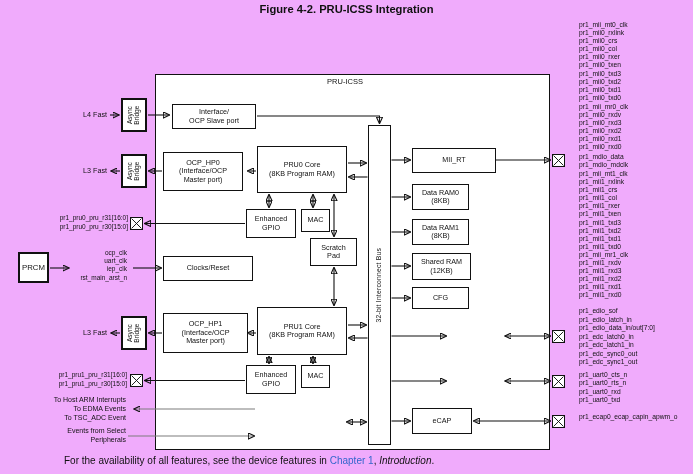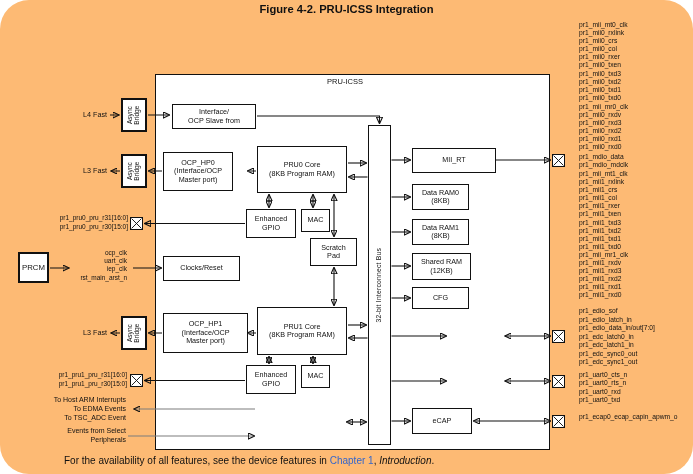--- a/index.html
+++ b/index.html
@@ -1,18 +1,18 @@
 <!DOCTYPE html>
 <html><head>
 <meta charset="utf-8">
 <style>
   html,body { margin:0; padding:0; background:#fff; }
   .page {
-    position:relative; width:693px; height:474px; background:#fdba74; overflow:hidden;
-    font-family:"Liberation Sans", "DejaVu Sans", sans-serif; color:#111;border-radius:29px;
+    position:relative; width:693px; height:474px; background:#f0abfc; overflow:hidden;
+    font-family:"Liberation Sans", "DejaVu Sans", sans-serif; color:#111;
   }
   * { box-sizing:border-box; }
   .title {
     position:absolute; left:0; top:3px; width:693px; text-align:center;
     font-size:11.2px; font-weight:bold; z-index:2;
   }
   .wires { position:absolute; left:0; top:0; z-index:1; pointer-events:none; }
   .wires line, .wires path { stroke:#111; stroke-width:1.1; fill:none; }
   .wires .gray { stroke:#7d7d7d; }
   .container-box {
@@ -123,32 +123,32 @@
 Bridge</span>
   </div>
   <div class="box ab thick" style="left:121px;top:316px;width:26px;height:34px">
     <span class="rot">Async
 Bridge</span>
   </div>
 
   <div class="box thick" style="left:18px;top:252px;width:31px;height:31px;font-size:7.8px">PRCM</div>
 
   <div class="box" style="left:172px;top:104px;width:84px;height:25px">Interface/
-OCP Slave from</div>
-  <div class="box" style="left:163px;top:152px;width:70px;height:39px">OCP_HP0
+OCP Slave port</div>
+  <div class="box" style="left:163px;top:152px;width:80px;height:39px">OCP_HP0
 (Interface/OCP
 Master port)</div>
   <div class="box" style="left:257px;top:146px;width:90px;height:47px">PRU0 Core
 (8KB Program RAM)</div>
   <div class="box" style="left:246px;top:209px;width:50px;height:29px">Enhanced
 GPIO</div>
   <div class="box" style="left:301px;top:209px;width:29px;height:23px">MAC</div>
   <div class="box" style="left:310px;top:238px;width:47px;height:28px">Scratch
 Pad</div>
-  <div class="box" style="left:163px;top:256px;width:77px;height:25px">Clocks/Reset</div>
+  <div class="box" style="left:163px;top:256px;width:90px;height:25px">Clocks/Reset</div>
   <div class="box" style="left:163px;top:313px;width:85px;height:40px">OCP_HP1
 (Interface/OCP
 Master port)</div>
   <div class="box" style="left:257px;top:307px;width:90px;height:48px">PRU1 Core
 (8KB Program RAM)</div>
   <div class="box" style="left:246px;top:365px;width:50px;height:29px">Enhanced
 GPIO</div>
   <div class="box" style="left:301px;top:365px;width:29px;height:23px">MAC</div>
   <div class="box" style="left:412px;top:148px;width:84px;height:25px">MII_RT</div>
   <div class="box" style="left:412px;top:184px;width:57px;height:26px">Data RAM0

